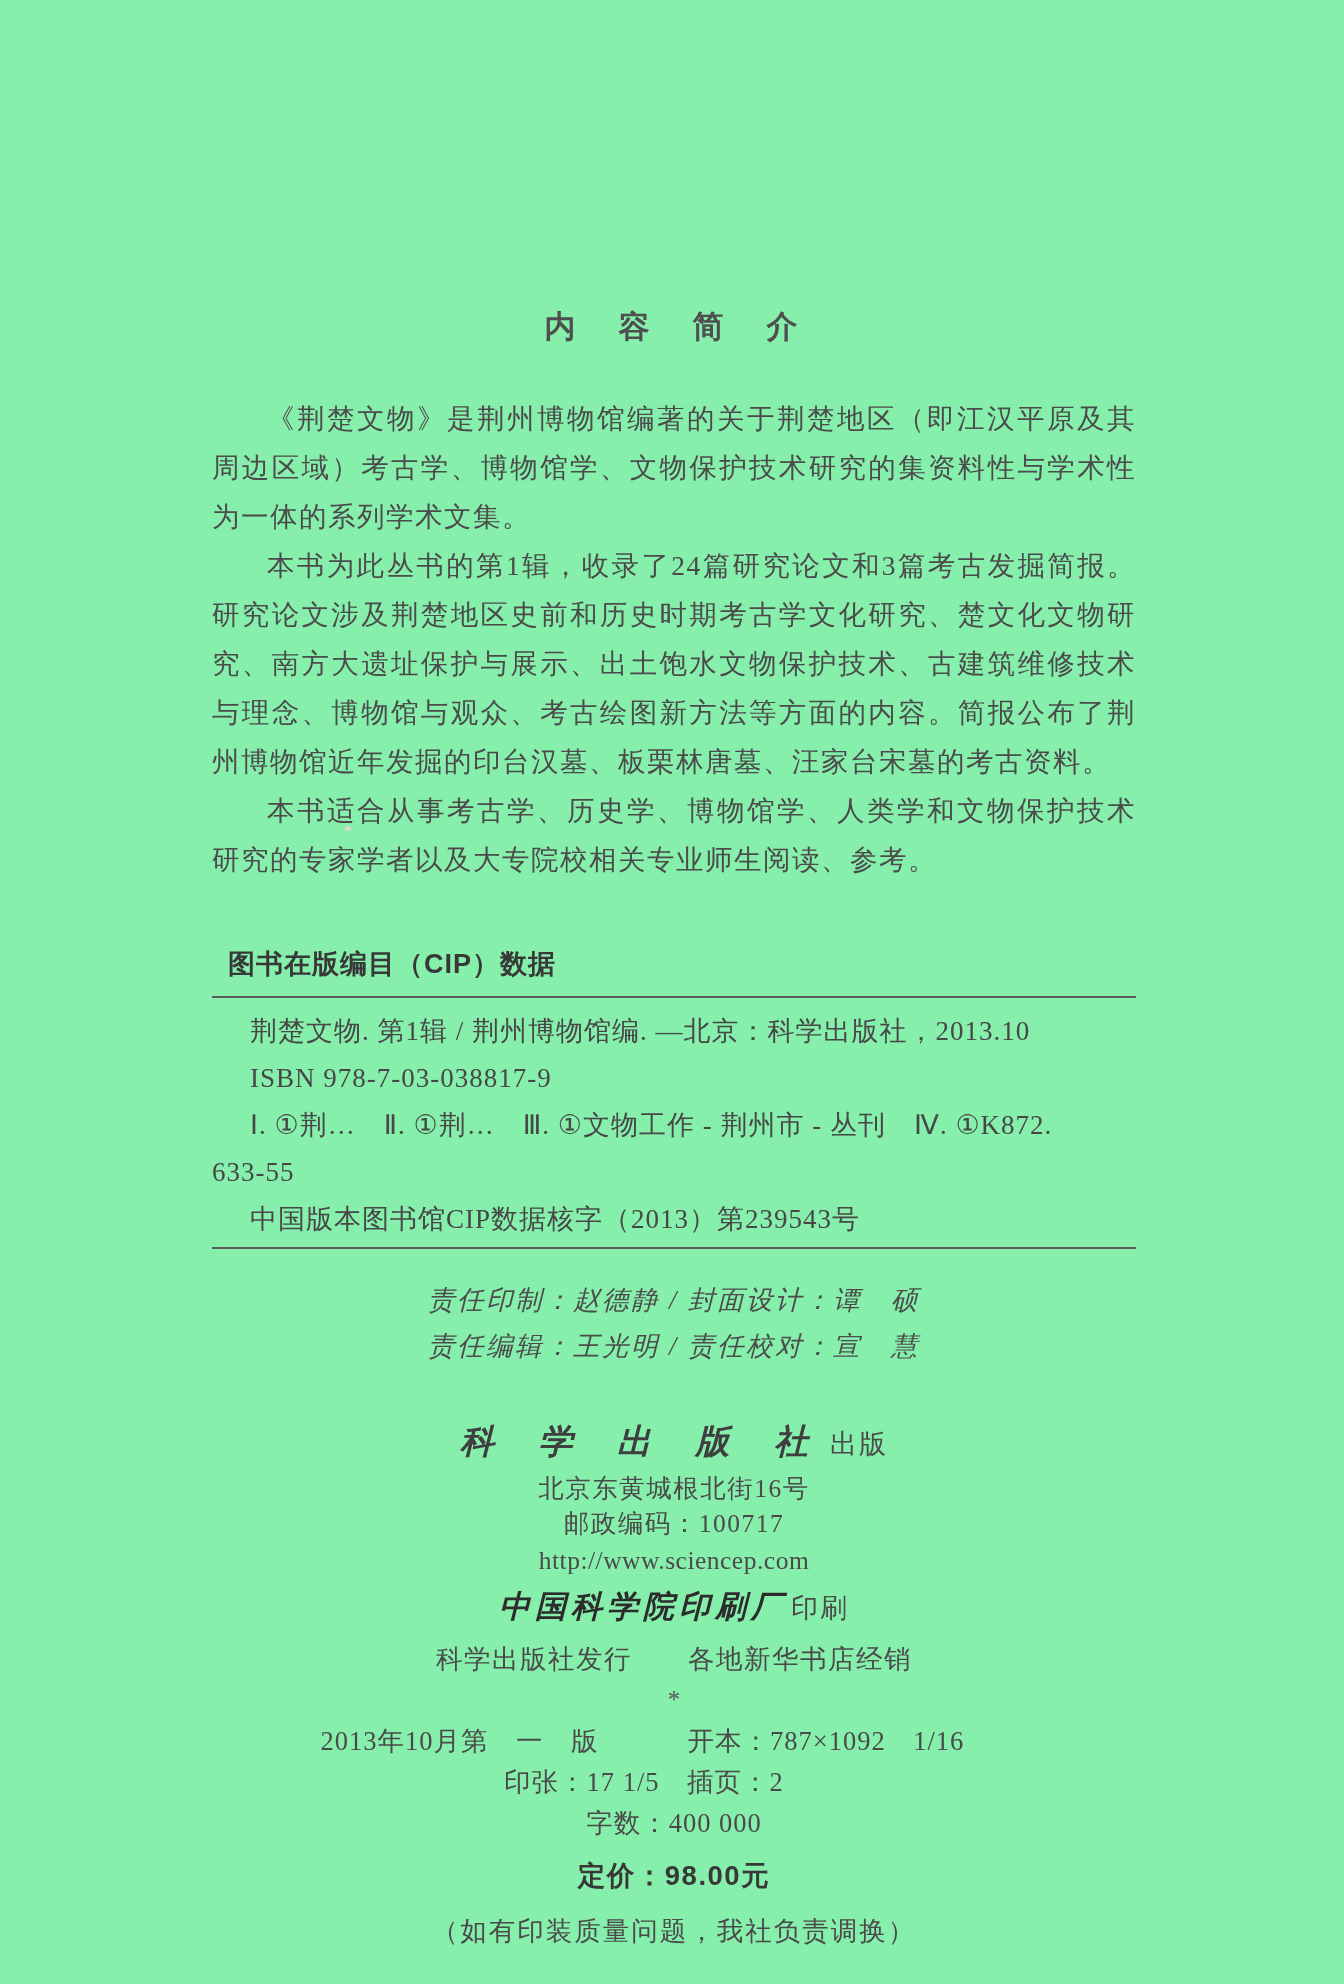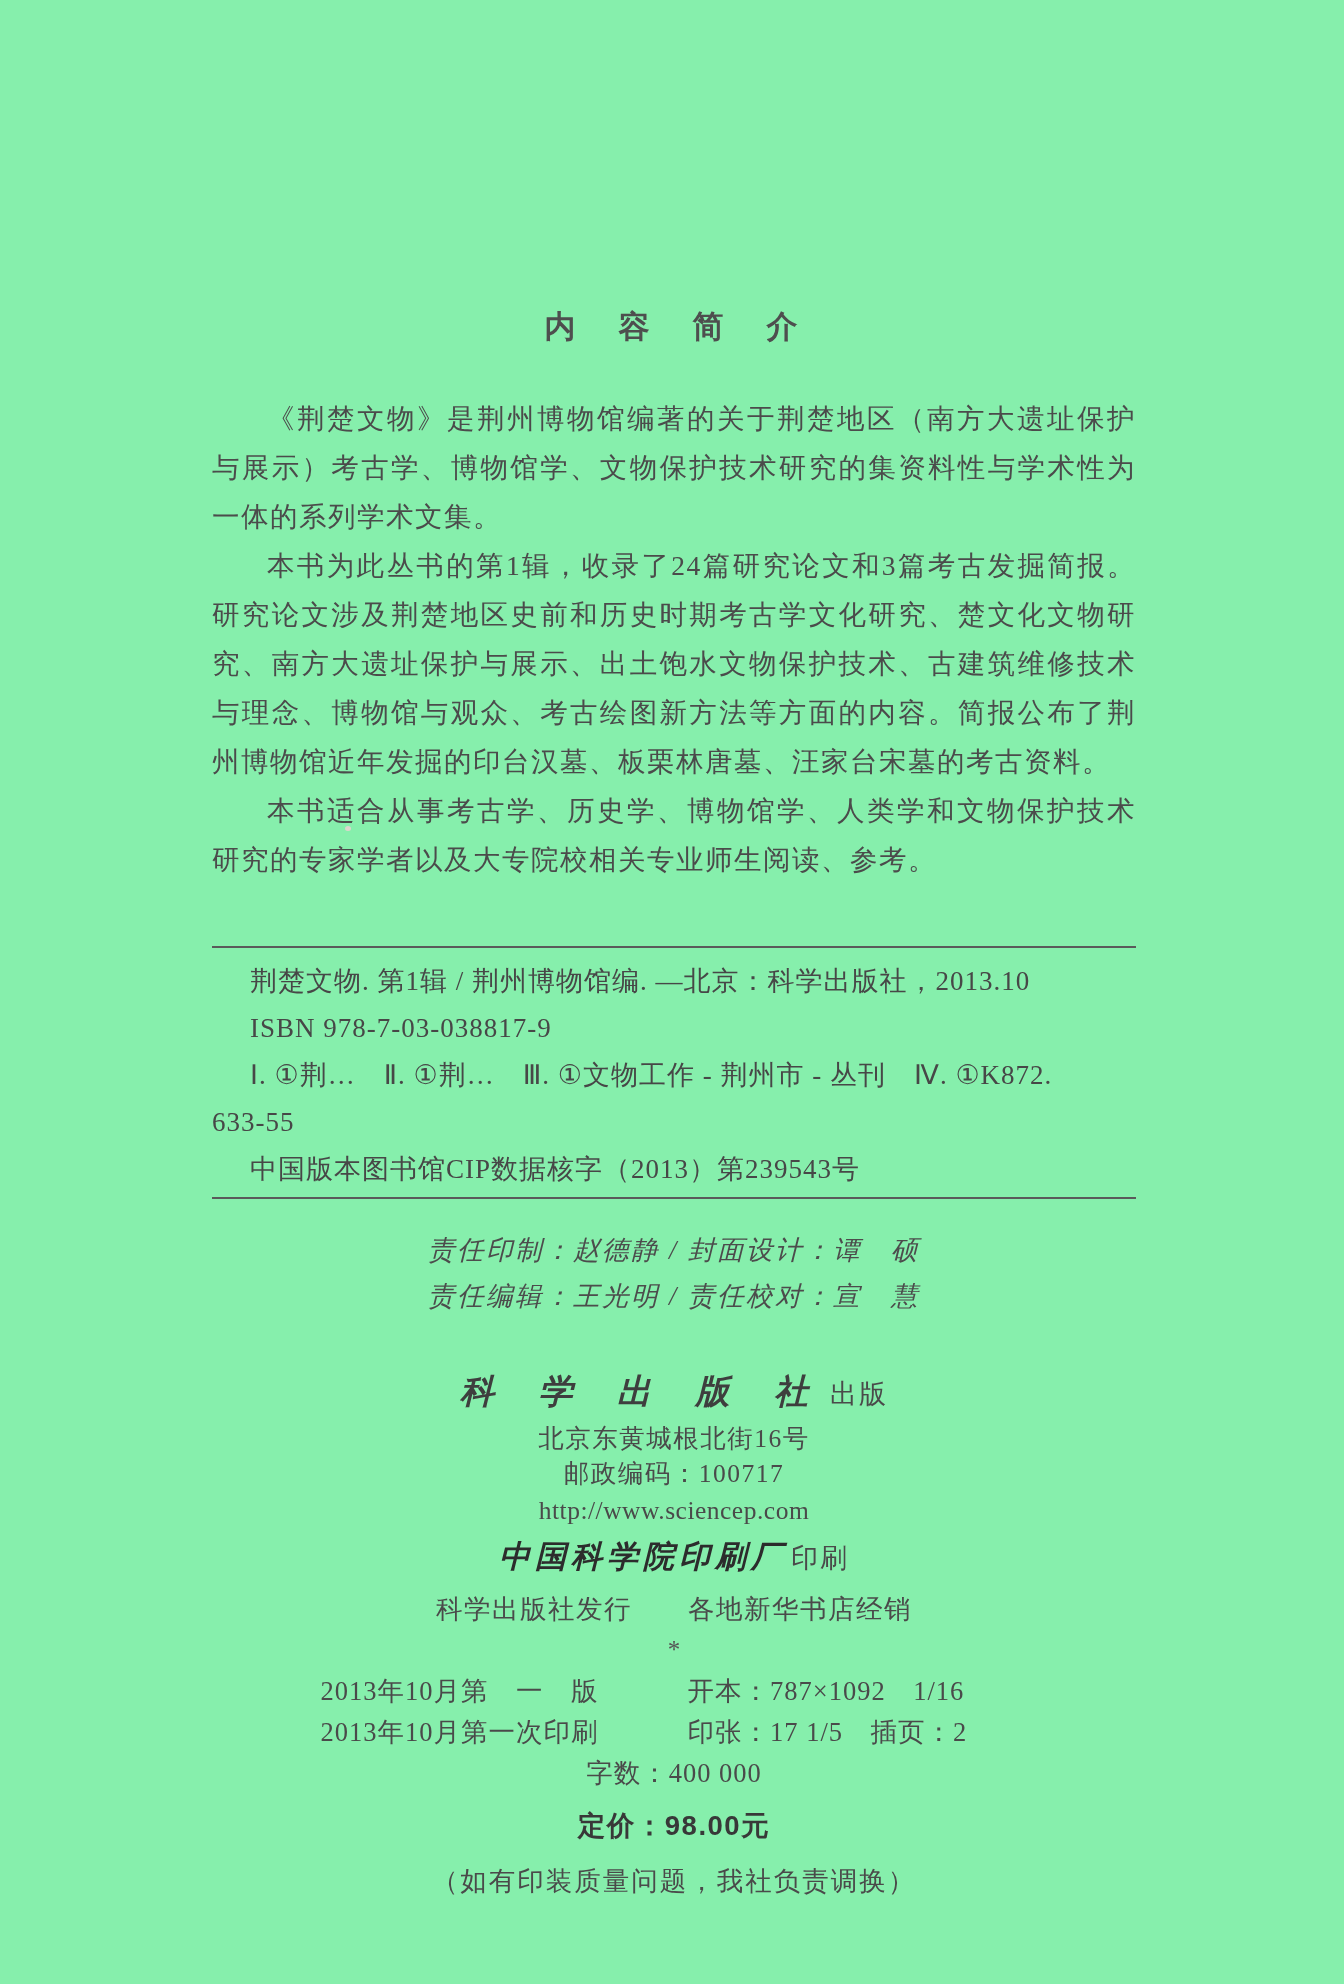--- a/index.html
+++ b/index.html
@@ -152,26 +152,27 @@
 </head>
 <body>
 
 <div class="page">
   <div class="speck"></div>
 
   <div class="column">
 
     <section class="intro">
       <h1 class="intro-title">内　容　简　介</h1>
-      <p class="para">《荆楚文物》是荆州博物馆编著的关于荆楚地区（南方大遗址保护与展示）考古学、博物馆学、文物保护技术研究的集资料性与学术性为一体的系列学术文集。</p>
+      <p class="para">《荆楚文物》是荆州博物馆编著的关于荆楚地区（即江汉平原及其周边区域）考古学、博物馆学、文物保护技术研究的集资料性与学术性为一体的系列学术文集。</p>
       <p class="para">本书为此丛书的第1辑，收录了24篇研究论文和3篇考古发掘简报。研究论文涉及荆楚地区史前和历史时期考古学文化研究、楚文化文物研究、南方大遗址保护与展示、出土饱水文物保护技术、古建筑维修技术与理念、博物馆与观众、考古绘图新方法等方面的内容。简报公布了荆州博物馆近年发掘的印台汉墓、板栗林唐墓、汪家台宋墓的考古资料。</p>
       <p class="para">本书适合从事考古学、历史学、博物馆学、人类学和文物保护技术研究的专家学者以及大专院校相关专业师生阅读、参考。</p>
     </section>
 
     <section class="cip">
+      <div class="cip-heading">图书在版编目（CIP）数据</div>
       <div class="cip-rule"></div>
       <div class="cip-body">
         <div class="cip-line indent">荆楚文物. 第1辑 / 荆州博物馆编. —北京：科学出版社，2013.10</div>
         <div class="cip-line indent">ISBN 978-7-03-038817-9</div>
         <div class="cip-line indent">Ⅰ. ①荆…　Ⅱ. ①荆…　Ⅲ. ①文物工作 - 荆州市 - 丛刊　Ⅳ. ①K872.</div>
         <div class="cip-line">633-55</div>
         <div class="cip-line indent">中国版本图书馆CIP数据核字（2013）第239543号</div>
       </div>
       <div class="cip-rule"></div>
     </section>
@@ -195,21 +196,20 @@
       </div>
       <div class="distribution">科学出版社发行　　各地新华书店经销</div>
       <div class="star-sep">*</div>
 
       <div class="edition-rows">
         <div class="ed-row">
           <span class="ed-left">2013年10月第　一　版</span>
           <span class="ed-right">开本：787×1092　1/16</span>
         </div>
         <div class="ed-row">
-          <span class="ed-left">2013年10月第一次印刷</span>
           <span class="ed-right">印张：17 1/5　插页：2</span>
         </div>
       </div>
 
       <div class="word-count">字数：400 000</div>
       <div class="price-line">定价：98.00元</div>
       <div class="exchange-note">（如有印装质量问题，我社负责调换）</div>
     </section>
 
   </div>

